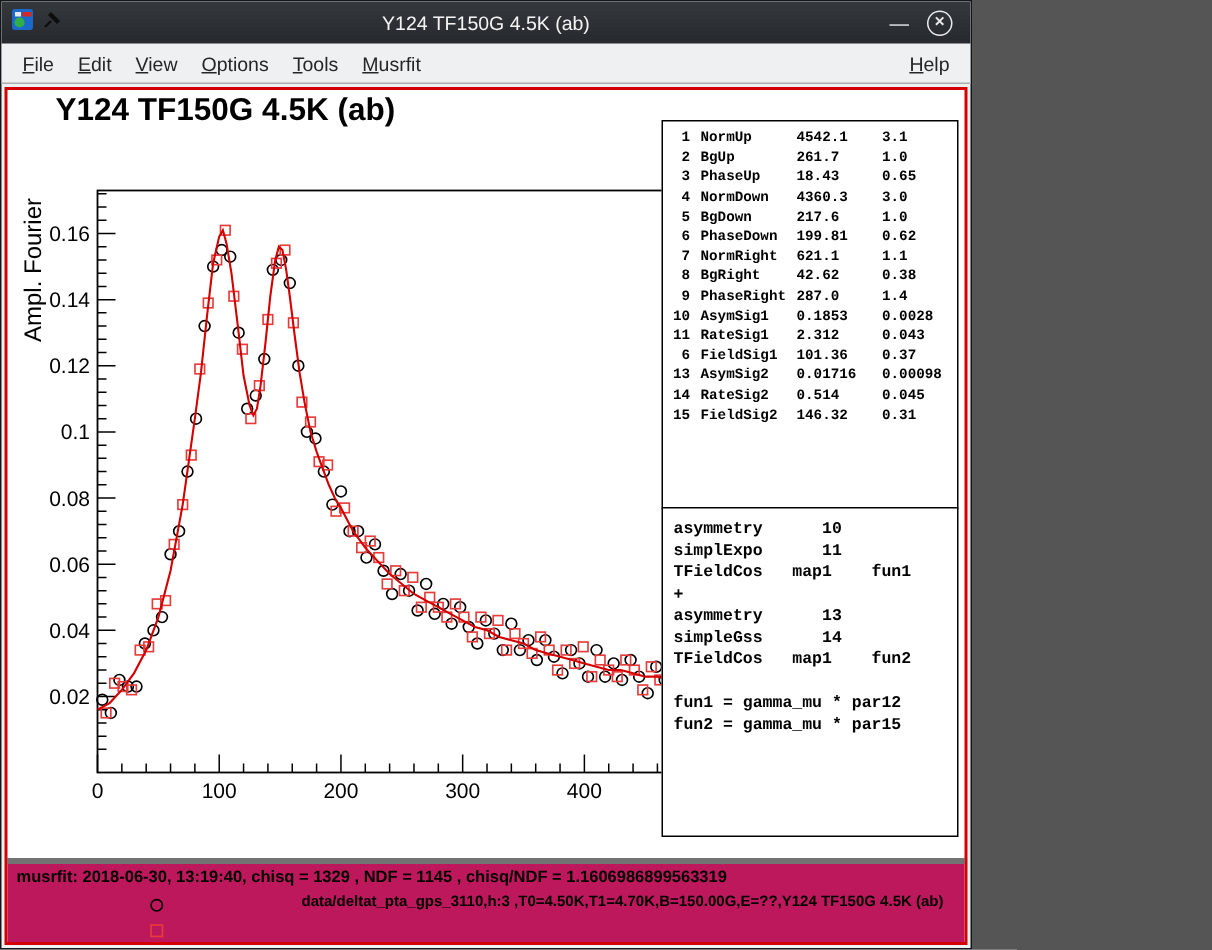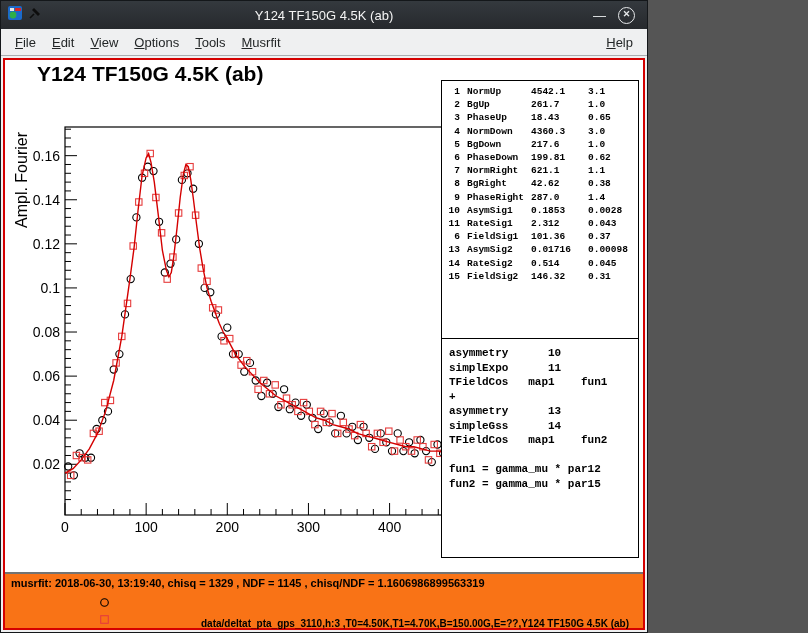--- a/index.html
+++ b/index.html
@@ -37,28 +37,28 @@
   .p-row{display:flex;font-family:"Liberation Mono","DejaVu Sans Mono",monospace;
     font-size:9.5px;font-weight:bold;line-height:13.2px;color:#000;}
   .p-num{width:13px;text-align:right;}
   .p-name{margin-left:7px;width:64px;}
   .p-val{width:57px;}
   .p-err{flex:1;}
   .theory-box{top:278px;height:220px;}
   .theory-box pre{margin:0;padding:7px 0 0 7px;font-family:"Liberation Mono","DejaVu Sans Mono",monospace;
     font-size:11px;line-height:14.5px;font-weight:bold;color:#000;}
   
-  .pad-bottom{flex:1;border-top:2px solid #737373;position:relative;background:#f97316;}
+  .pad-bottom{flex:1;border-top:4px solid #737373;position:relative;background:#be185d;}
   .stats-line{position:absolute;left:6px;top:3px;font-size:11px;font-weight:bold;color:#000;
     white-space:nowrap;}
   .legend-row{position:absolute;left:0;right:0;height:14px;}
   .legend-row.r1{top:19px;} .legend-row.r2{top:36px;}
   .legend-marker{position:absolute;left:94px;top:1px;width:11px;height:11px;}
   .legend-label{position:absolute;left:196px;top:1px;font-size:10px;font-weight:bold;color:#000;
-    white-space:nowrap;margin-top:24px;}
+    white-space:nowrap;}
 </style>
 </head>
 <body>
 
 <div class="window">
 
   <div class="titlebar">
     <div class="tb-left">
       <span>
         <svg width="16" height="16" viewBox="0 0 16 16">

